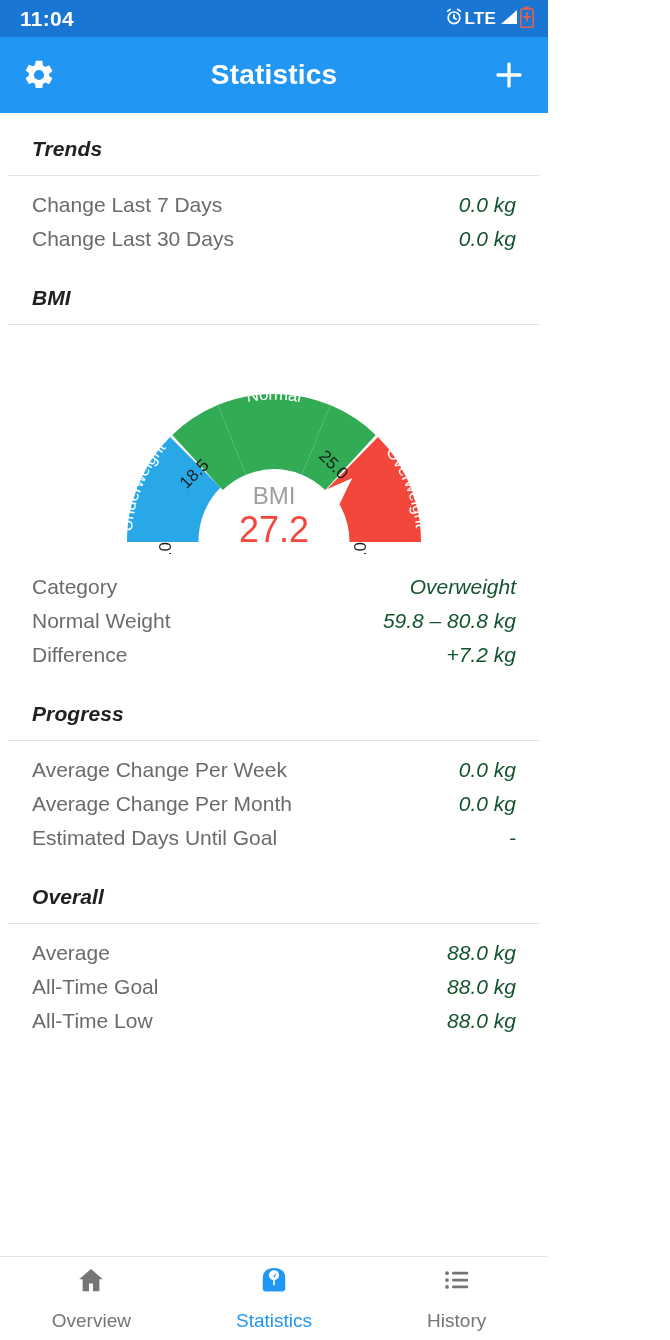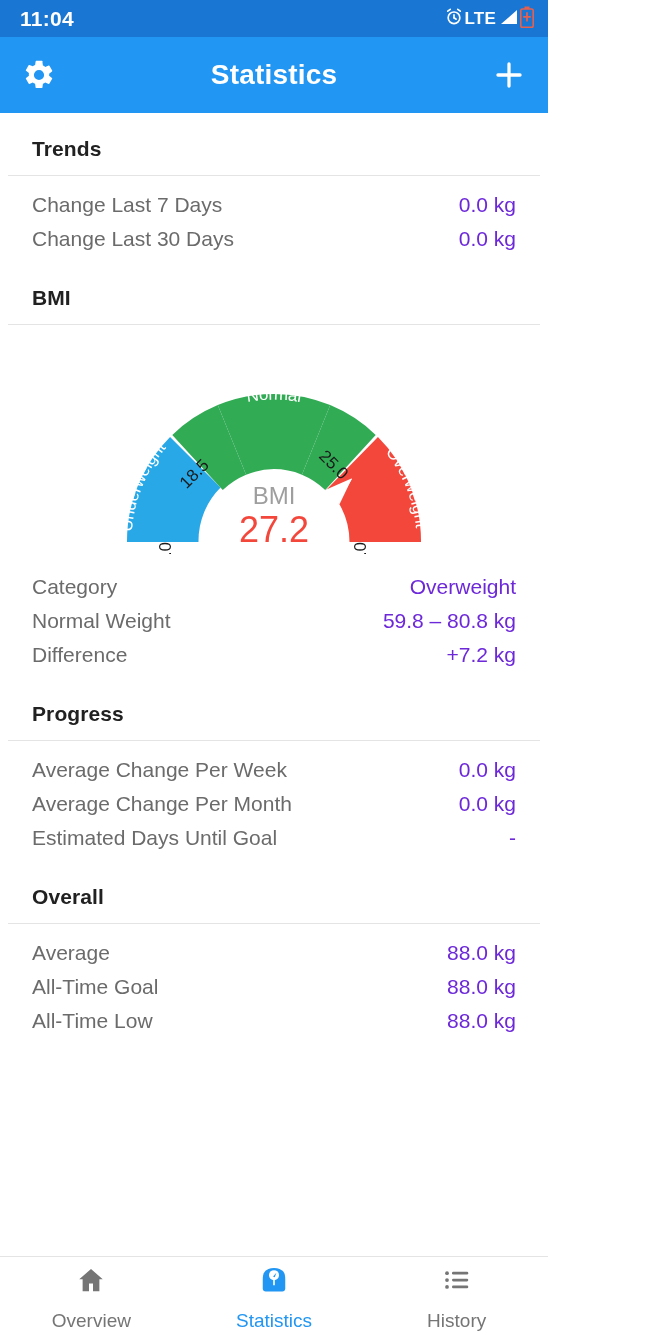--- a/index.html
+++ b/index.html
@@ -32,31 +32,31 @@
     font-size: 28px; font-weight: bold; letter-spacing: .2px; pointer-events: none;
   }
   .appbar-icon { position: relative; z-index: 2; cursor: pointer; line-height: 0; }
   .appbar-spacer { flex: 1 1 auto; }
 
   
   .content { flex: 1 1 auto; background: #fff; overflow: hidden; }
 
   .section-header {
     font-size: 21px; font-weight: bold; color: #212121;
-    padding: 24px 32px 14px 32px; letter-spacing: .1px;
+    padding: 24px 32px 14px 32px; letter-spacing: .1px; font-style: italic;
   }
   .divider { height: 1px; background: #e4e4e4; margin: 0 8px; }
 
   .rows { padding: 12px 0 6px 0; }
   .row {
     display: flex; align-items: baseline; justify-content: space-between;
     padding: 5px 32px; font-size: 21px;
   }
   .row-label { color: #6b6b6b; }
-  .row-value { color: #6d28d9; font-weight: normal; }
+  .row-value { color: #14532d; font-weight: normal; font-style: italic; }
 
   
   .gauge-wrap { padding: 14px 0 4px 0; display: flex; justify-content: center; }
   .gauge { position: relative; width: 410px; height: 215px; }
   .gauge svg { display: block; }
   .gauge-center {
     position: absolute; left: 0; right: 0; bottom: 4px;
     text-align: center; pointer-events: none;
   }
   .gauge-center .g-label { font-size: 24px; color: #9E9E9E; line-height: 1.05; }

